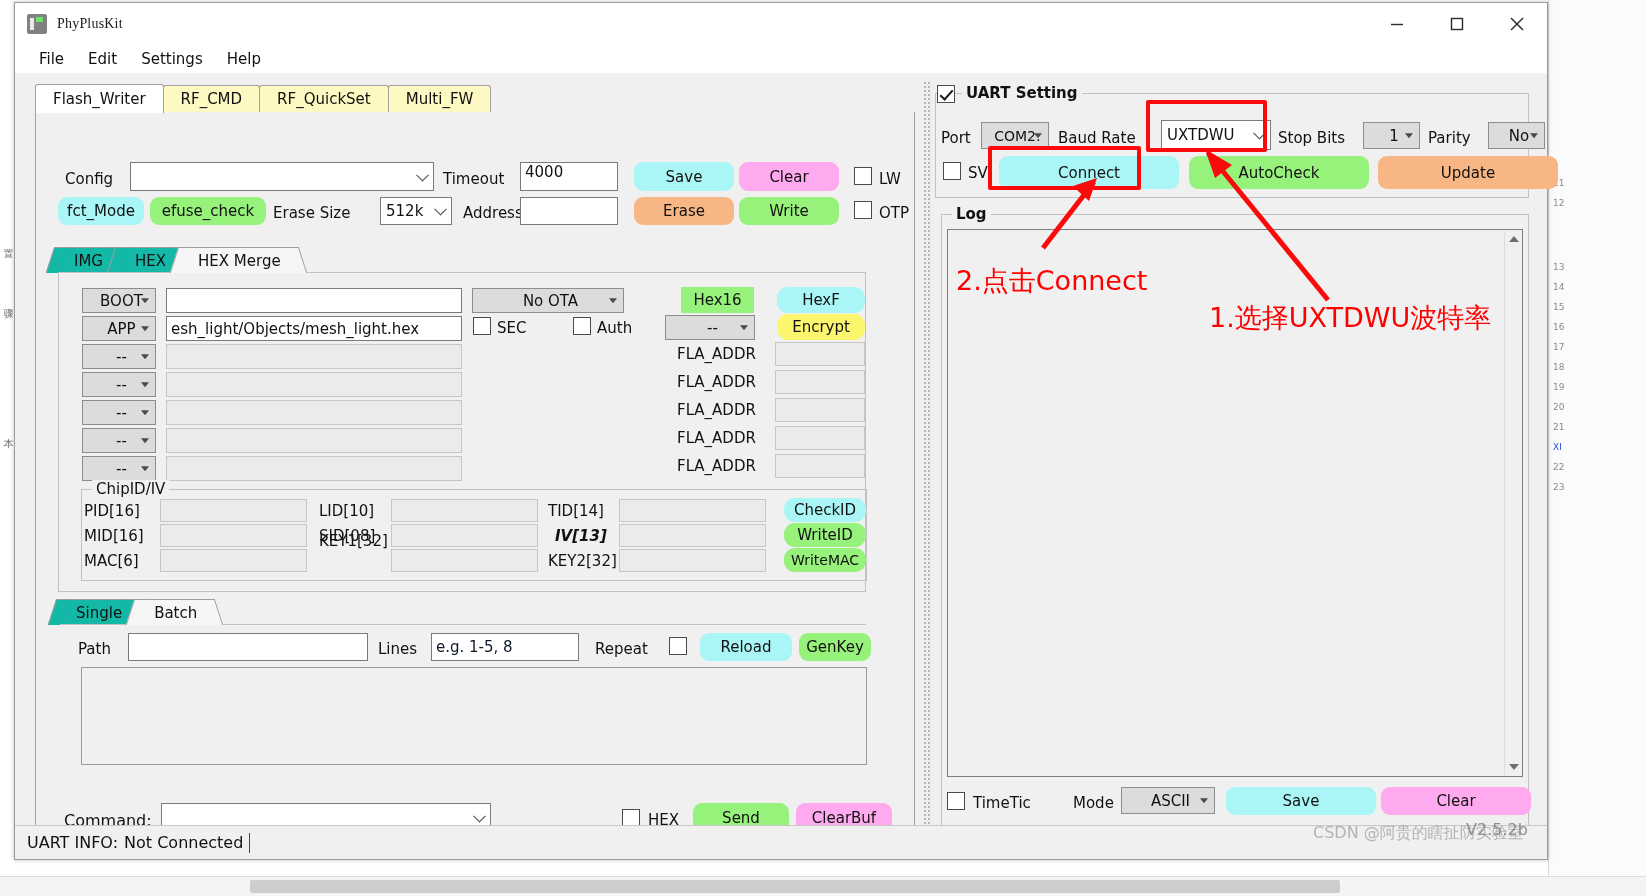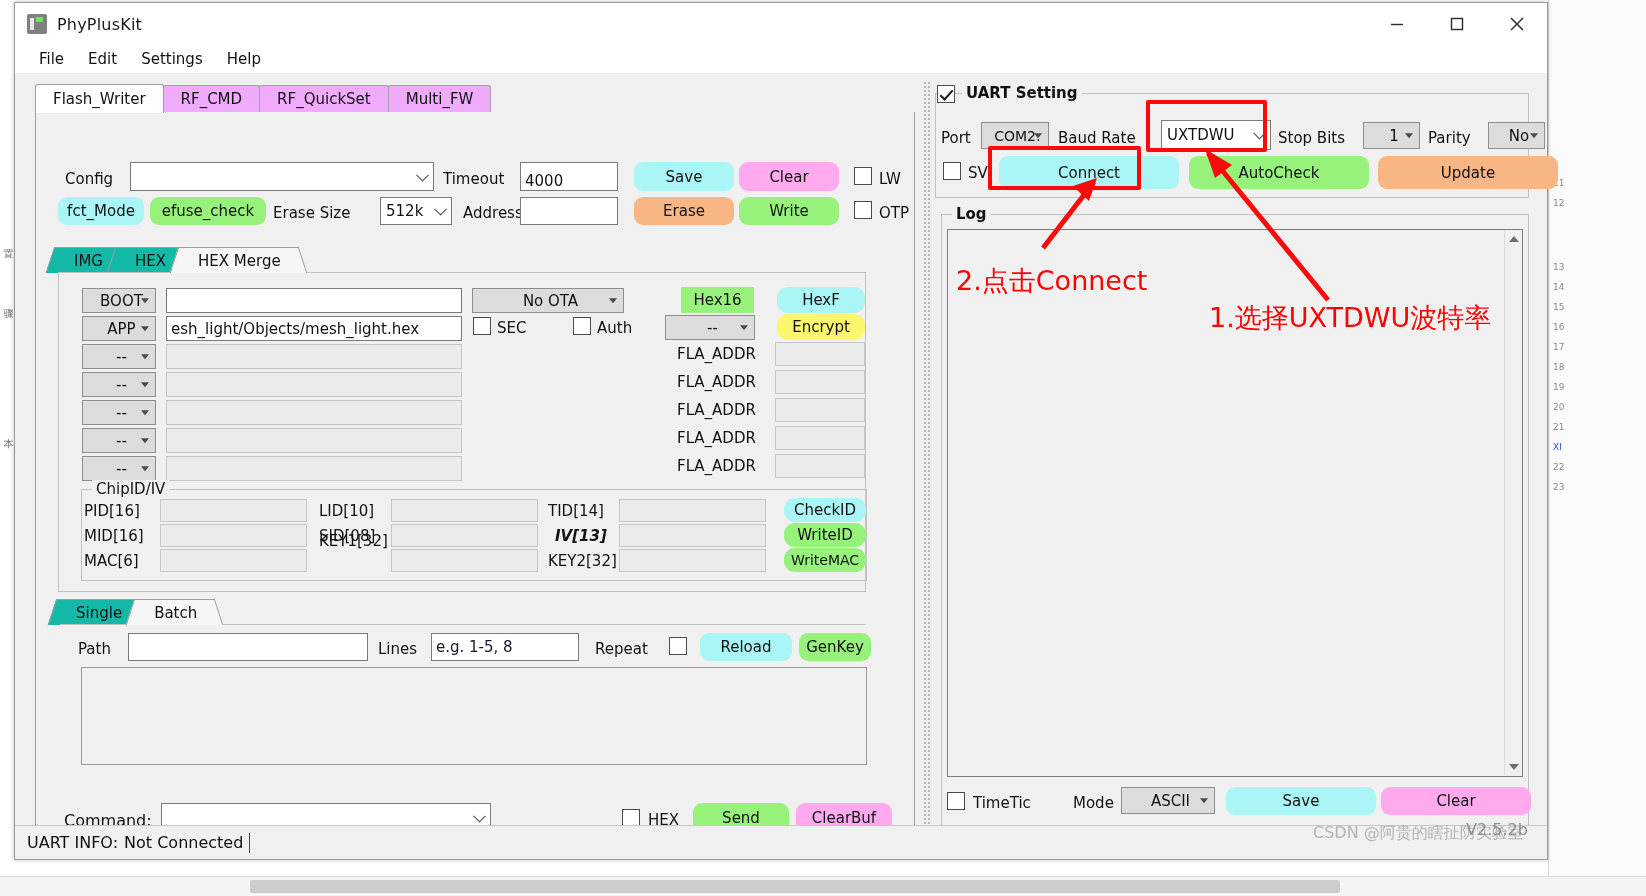--- a/index.html
+++ b/index.html
@@ -66,21 +66,21 @@
   }
   .app-icon::before {
     content: ""; position: absolute; left: 3px; top: 4px;
     width: 4px; height: 12px; background: #e8e8e8;
   }
   .app-icon::after {
     content: ""; position: absolute; left: 9px; top: 3px;
     width: 7px; height: 5px; background: #6de36d;
   }
   .app-title {
-    font-size: 16px; color: #1a1a1a; letter-spacing: .2px;
+    font-size: 14px; color: #1a1a1a; letter-spacing: .2px; font-family: Liberation Serif, serif;
   }
   .win-btns {
     position: absolute; right: 0; top: 0; height: 42px;
     display: flex; align-items: center;
   }
   .win-btn {
     width: 60px; height: 42px; display: flex; align-items: center; justify-content: center;
     font-size: 19px; color: #2b2b2b; cursor: default; line-height: 1;
   }
   .win-btn.close { font-size: 23px; }
@@ -100,21 +100,21 @@
 
   
   .tabstrip {
     position: absolute; left: 20px; top: 12px; width: 880px; height: 28px;
     display: flex; align-items: flex-end;
     border-bottom: 1px solid #a0a0a0;
   }
   .tab {
     height: 27px; padding: 0 17px; display: flex; align-items: center;
     font-size: 15px; color: #111;
-    background: #f0abfc;
+    background: #fef9c3;
     border: 1px solid #a0a0a0; border-bottom: none;
     border-top-left-radius: 3px; border-top-right-radius: 3px;
     margin-right: -1px; cursor: default;
   }
   .tab.active {
     background: #ffffff; height: 29px; position: relative; z-index: 3;
     margin-bottom: -1px;
   }
 
   .tabpanel {
@@ -329,21 +329,21 @@
       </div>
 
       <div class="tabpanel">
 
         <div class="lbl" style="position:absolute;left:29px;top:58px">Config</div>
         <div class="combo thin-arrow" style="left:94px;top:50px;width:304px;height:29px;position:absolute">
           <span></span>
           <span class="arrow"></span>
         </div>
         <div class="lbl" style="position:absolute;left:407px;top:58px">Timeout</div>
-        <div class="txtbox" style="position:absolute;left:484px;top:50px;width:98px;height:29px;display:flex;align-items:flex-end">
+        <div class="txtbox" style="position:absolute;left:484px;top:50px;width:98px;height:29px;display:flex;align-items:flex-start">
           <span>4000</span>
         </div>
         <div class="btn cyan" style="position:absolute;left:598px;top:50px;width:100px;height:29px">Save</div>
         <div class="btn pink" style="position:absolute;left:703px;top:50px;width:100px;height:29px">Clear</div>
         <div class="cbx" style="position:absolute;left:818px;top:55px"></div>
         <div class="lbl" style="position:absolute;left:843px;top:58px">LW</div>
 
         <div class="btn cyan" style="position:absolute;left:22px;top:85px;width:86px;height:28px">fct_Mode</div>
         <div class="btn green" style="position:absolute;left:114px;top:85px;width:116px;height:28px">efuse_check</div>
         <div class="lbl" style="position:absolute;left:237px;top:92px">Erase Size</div>

